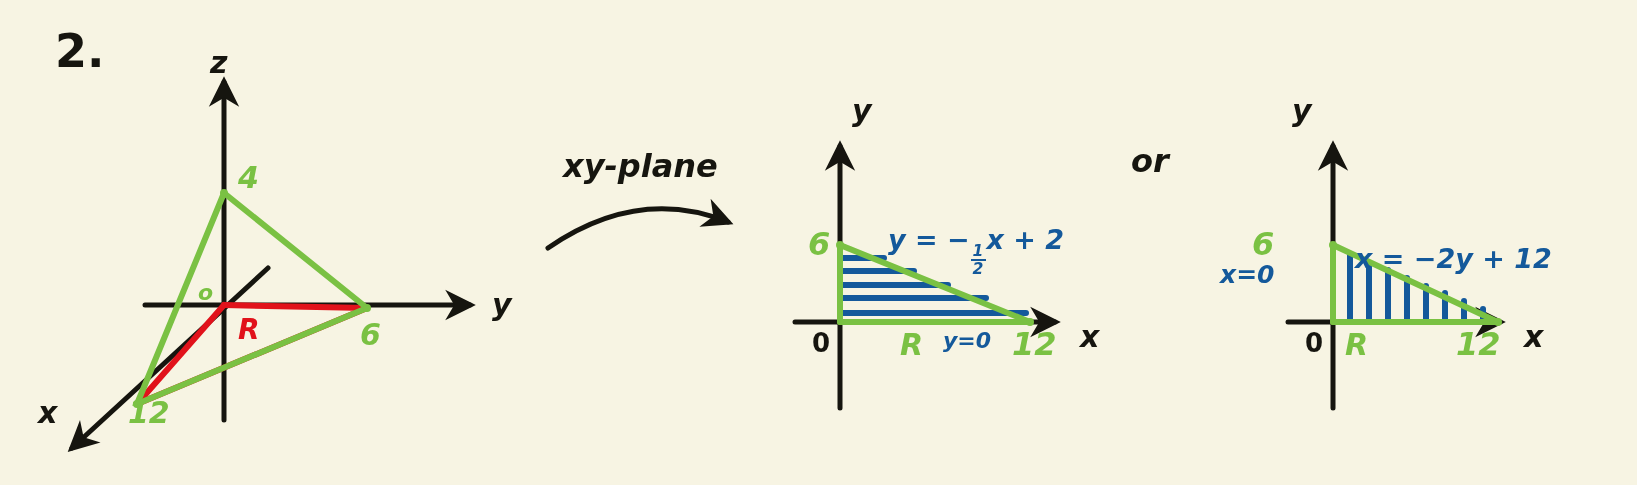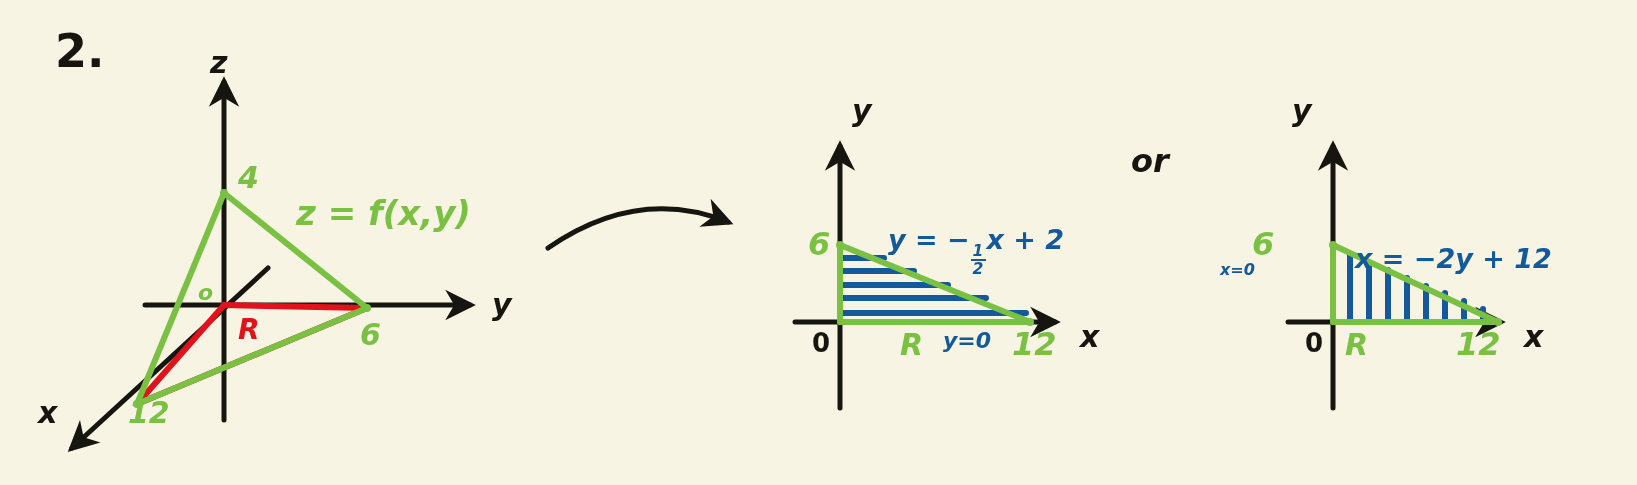--- a/index.html
+++ b/index.html
@@ -139,38 +139,38 @@
 
   <div class="lbl blk" style="left:55px; top:28px; font-size:46px; font-style:normal;">2.</div>
 
   <div class="lbl blk" style="left:210px; top:48px; font-size:30px;">z</div>
   <div class="lbl blk" style="left:492px; top:290px; font-size:30px;">y</div>
   <div class="lbl blk" style="left:38px; top:398px; font-size:30px;">x</div>
   <div class="lbl grn" style="left:238px; top:163px; font-size:30px;">4</div>
   <div class="lbl grn" style="left:360px; top:320px; font-size:30px;">6</div>
   <div class="lbl grn" style="left:128px; top:398px; font-size:30px;">12</div>
   <div class="lbl grn" style="left:198px; top:282px; font-size:22px;">o</div>
-  <div class="lbl grn" style="left:296px; top:196px; font-size:34px;">z = f(x,y)</div>
   <div class="lbl red" style="left:238px; top:316px; font-size:28px;">R</div>
 
+  <div class="lbl blk" style="left:563px; top:150px; font-size:32px;">xy-plane</div>
 
   <div class="lbl blk" style="left:852px; top:96px; font-size:30px;">y</div>
   <div class="lbl blk" style="left:1080px; top:322px; font-size:30px;">x</div>
   <div class="lbl blk" style="left:812px; top:330px; font-size:26px; font-style:normal;">0</div>
   <div class="lbl grn" style="left:808px; top:228px; font-size:32px;">6</div>
   <div class="lbl grn" style="left:1012px; top:328px; font-size:32px;">12</div>
   <div class="lbl grn" style="left:900px; top:330px; font-size:30px;">R</div>
   <div class="lbl blu" style="left:943px; top:330px; font-size:22px;">y=0</div>
 
   <div class="lbl blu" style="left:888px; top:226px; font-size:27px;"><span>y = −</span><span class="frac"><span class="num">1</span><span class="den">2</span></span><span>x + 2</span></div>
 
   <div class="lbl blk" style="left:1292px; top:96px; font-size:30px;">y</div>
   <div class="lbl blk" style="left:1524px; top:322px; font-size:30px;">x</div>
   <div class="lbl blk" style="left:1305px; top:330px; font-size:26px; font-style:normal;">0</div>
   <div class="lbl grn" style="left:1252px; top:228px; font-size:32px;">6</div>
   <div class="lbl grn" style="left:1456px; top:328px; font-size:32px;">12</div>
   <div class="lbl grn" style="left:1345px; top:330px; font-size:30px;">R</div>
-  <div class="lbl blu" style="left:1220px; top:262px; font-size:16px;">x=0</div>
+  <div class="lbl blu" style="left:1220px; top:262px; font-size:25px;">x=0</div>
   <div class="lbl blu" style="left:1355px; top:245px; font-size:27px;">x = −2y + 12</div>
 
   <div class="lbl blk" style="left:1131px; top:145px; font-size:32px;font-style:italic;">or</div>
 
 </div>
 
 </body></html>

